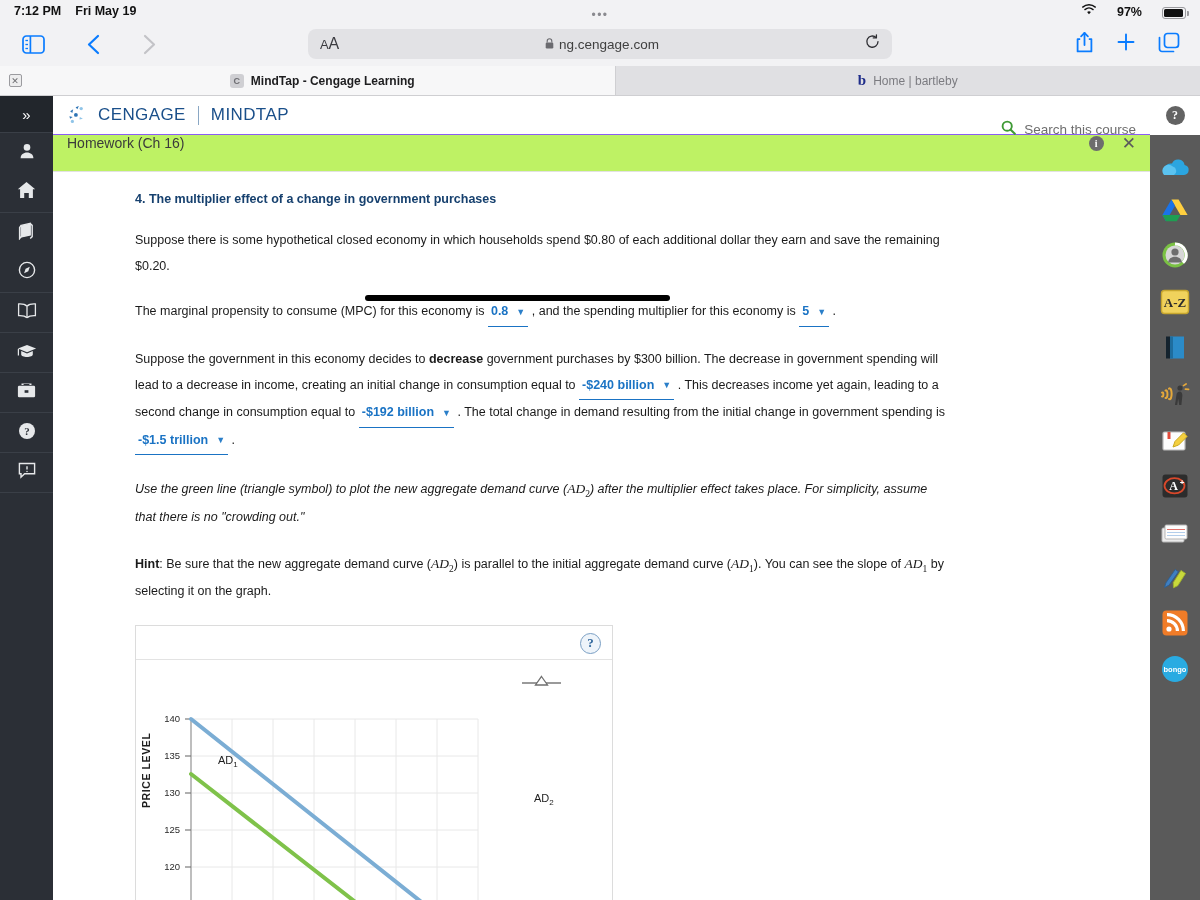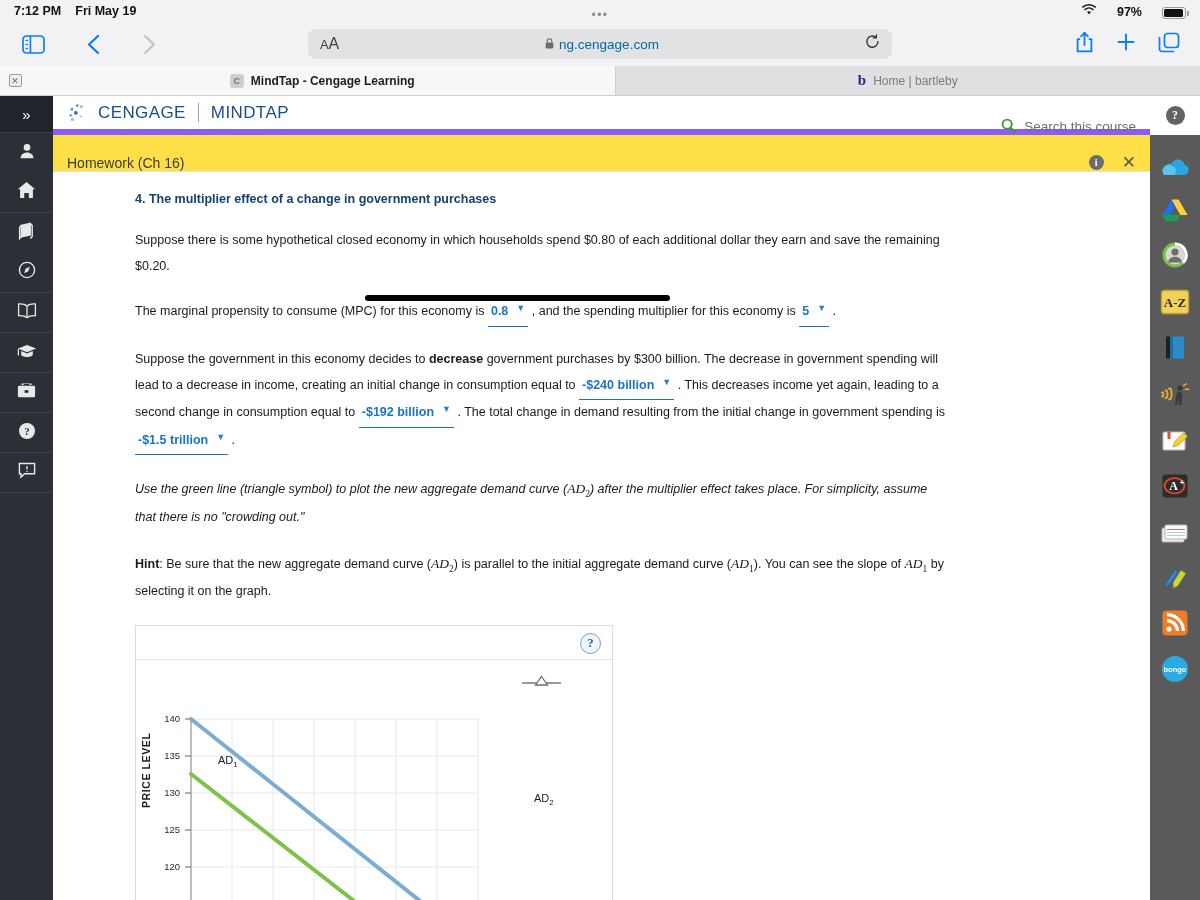--- a/index.html
+++ b/index.html
@@ -48,21 +48,21 @@
   .sf-icon-btn.disabled { color: #c3c3c7; }
   .url-field {
     position: absolute; left: 308px; width: 584px; height: 30px;
     background: #e2e2e5; border-radius: 8px;
     display: flex; align-items: center; padding: 0 12px;
   }
   .url-aa { font-size: 13px; color: #3c3c41; letter-spacing: -0.2px; }
   .url-aa .big { font-size: 16px; }
   .url-center {
     flex: 1; display: flex; align-items: center; justify-content: center;
-    gap: 5px; font-size: 13.5px; color: #0369a1;
+    gap: 5px; font-size: 13.5px; color: #404040;
   }
   .url-reload { color: #2d2d32; font-size: 16px; }
   .dots-indicator {
     position: absolute; left: 50%; top: -14px; transform: translateX(-50%);
     font-size: 12px; color: #8a8a8f; letter-spacing: 1.5px;
   }
   .sf-right { margin-left: auto; display: flex; align-items: center; gap: 22px; padding-right: 6px; }
 
   
   .tab-bar { height: 30px; width: 100%; display: flex; background: #e7e7e9; border-bottom: 1px solid #cfcfd2; }
@@ -98,60 +98,60 @@
   .ln-item {
     height: 40px; display: flex; align-items: center; justify-content: center;
     color: #e6e8ea; cursor: pointer;
   }
   .ln-sep { border-top: 1px solid #3a3f47; }
 
   
   .center-col { flex: 1; display: flex; flex-direction: column; min-width: 0; background: #ffffff; }
 
   .mt-header {
-    height: 39px; background: #ffffff; border-bottom: 6px solid #8b5cf6;
+    height: 39px; background: #ffffff; border-bottom: 1px solid #8b5cf6;
     display: flex; align-items: center; padding: 0 14px;
   }
   .cengage-logo { display: flex; align-items: center; gap: 9px; }
   .logo-mark { width: 22px; height: 22px; position: relative; flex: none; }
   .logo-word {
     font-size: 17px; color: #1a4f8a; letter-spacing: 0.4px;
     font-family: "Liberation Sans", sans-serif;
   }
   .logo-divider { width: 1px; height: 19px; background: #8aa7c4; margin: 0 3px; }
   .logo-mindtap { font-size: 17px; color: #1a4f8a; letter-spacing: 0.4px; font-weight: 500; }
   .hdr-right { margin-left: auto; display: flex; align-items: center; gap: 9px; }
   .search-box { display: flex; align-items: center; gap: 8px; cursor: pointer; margin-top: 28px; }
   .search-ico { color: #3f9a35; font-size: 14px; font-weight: 700; }
   .search-txt { color: #6e6e6e; font-size: 13.5px; }
 
   .hw-bar {
-    height: 37px; background: #fde047; border-bottom: 1px solid #e2e2e2;
-    display: flex; align-items: flex-end; padding: 0 14px;
+    height: 37px; background: #bef264; border-bottom: 1px solid #e2e2e2;
+    display: flex; align-items: flex-start; padding: 0 14px;
   }
   .hw-title { font-size: 14px; color: #3b3b3b; }
   .hw-right { margin-left: auto; display: flex; align-items: center; gap: 18px; }
   .info-circ {
     width: 15px; height: 15px; border-radius: 50%; background: #6d6d6d; color: #fff;
     font-size: 10px; font-weight: 700; font-family: "Liberation Serif", serif;
     display: flex; align-items: center; justify-content: center; cursor: pointer;
   }
   .close-x { color: #5b5b5b; font-size: 17px; cursor: pointer; line-height: 1; }
 
   
   .content { flex: 1; padding: 20px 40px 0 82px; overflow: hidden; font-size: 12.5px; color: #1a1a1a; }
   .q-title { color: #16406e; font-weight: 700; font-size: 12.5px; margin-bottom: 22px; }
   .para { line-height: 2.05; margin-bottom: 20px; max-width: 815px; }
   .para.tight { }
   em.it { font-style: italic; }
   .mathv { font-family: "Liberation Serif", serif; font-style: italic; font-size: 13.5px; }
   .mathv sub { font-style: normal; font-size: 9.5px; }
 
   .dropdown {
-    display: inline-flex; align-items: flex-start; gap: 8px;
+    display: inline-flex; align-items: center; gap: 8px;
     color: #1a73c4; border-bottom: 1.5px solid #1a73c4;
     padding: 0 3px 1px 3px; font-weight: 700; cursor: pointer;
     white-space: nowrap;
   }
   .dropdown .caret { font-size: 9px; color: #2b7fc9; }
 
   
   .graph-panel {
     width: 478px; border: 1px solid #dcdcdc; background: #fff;
     margin-top: 14px; position: relative;

